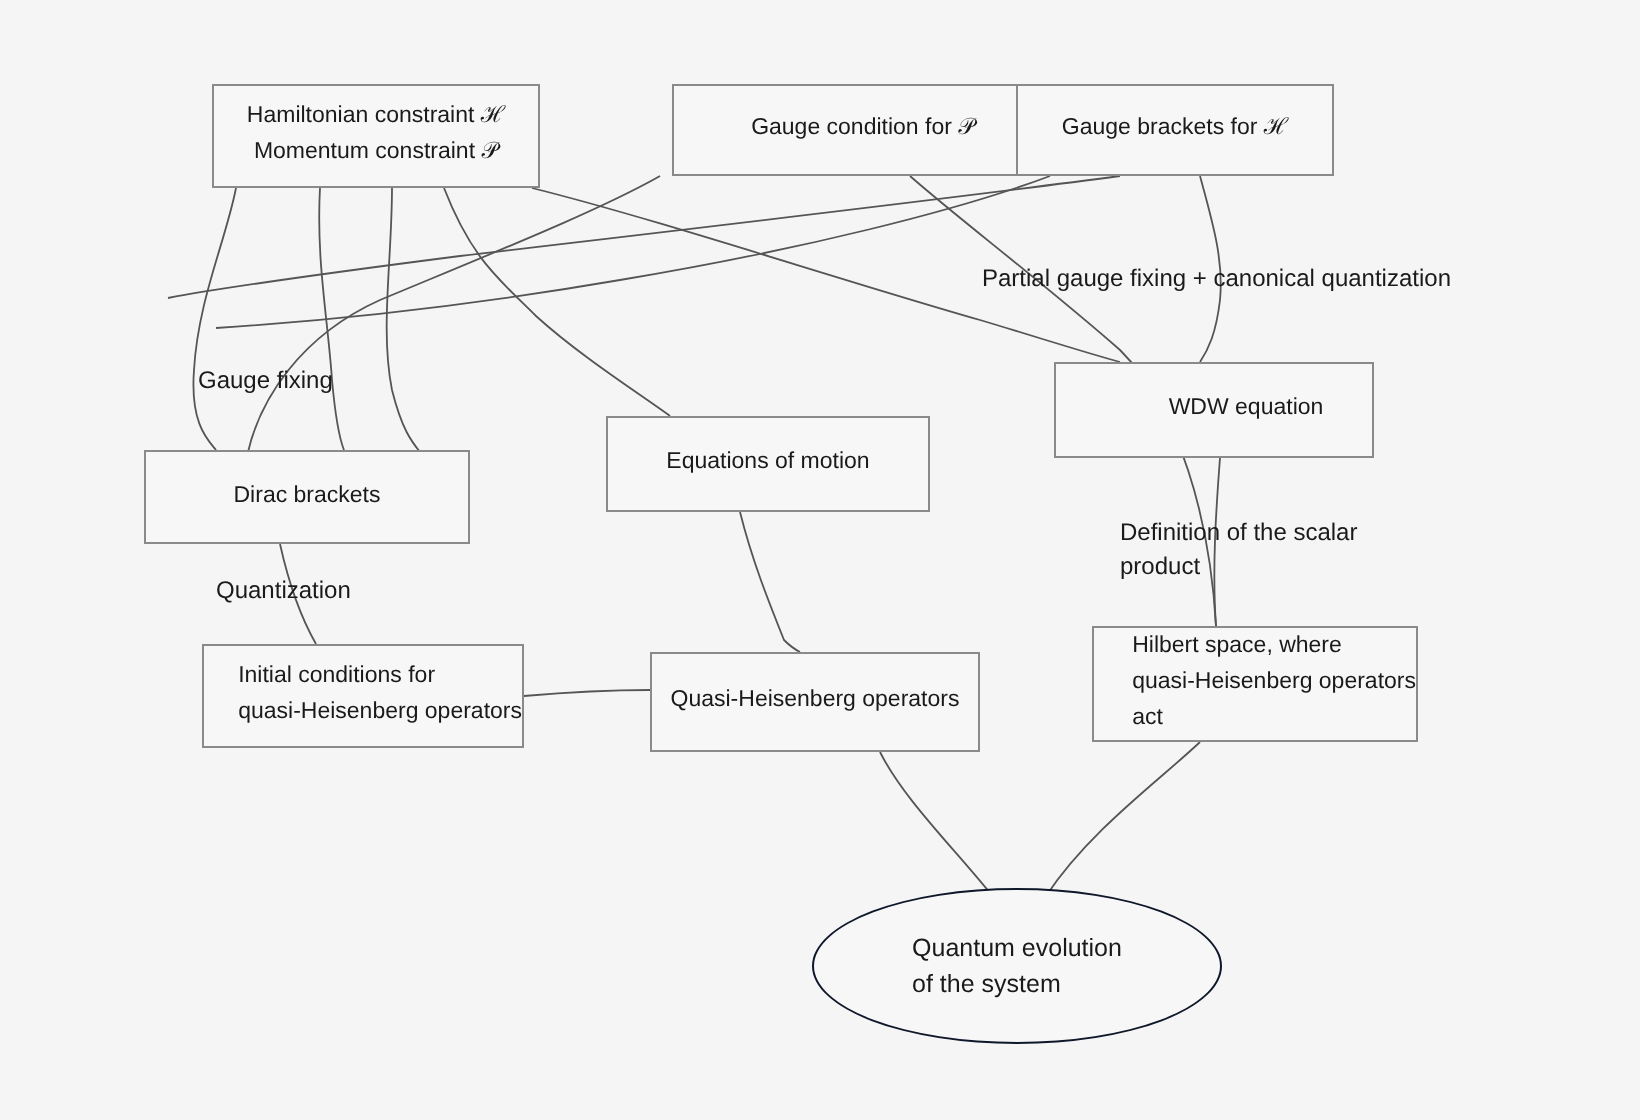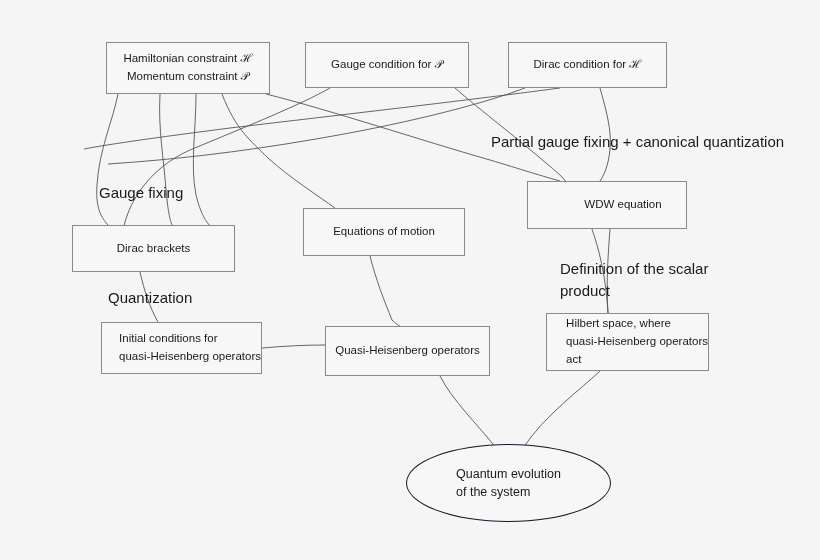--- a/index.html
+++ b/index.html
@@ -63,21 +63,21 @@
     line-height: 1.45;
     z-index: 2;
   }
   .ellipse-node .node-text {
     white-space: pre-line;
     text-align: left;
   }
   .edge-label {
     position: absolute;
     color: #1a1a1a;
-    font-size: 15px;
+    font-size: 12px;
     line-height: 1.45;
     white-space: pre-line;
     z-index: 3;
   }
 </style>
 </head>
 <body>
 
 <div id="diagram-root">
 
@@ -100,26 +100,26 @@
       <path d="M 440 376 C 452 400 478 425 497 449"></path>
       <path d="M 600 371 C 580 390 545 415 523 448"></path>
     </g>
   </svg>
 
   <div class="node" id="node-constraints" style="left: 106px; top: 42px; width: 164px; height: 52px;">
     <span class="node-text">Hamiltonian constraint ℋ
 Momentum constraint 𝒫</span>
   </div>
 
-  <div class="node" id="node-gauge-condition-p" style="left: 305px; top: 42px; width: 164px; height: 46px; align-items: center;">
+  <div class="node" id="node-gauge-condition-p" style="left: 336px; top: 42px; width: 191px; height: 46px; align-items: center;">
     <span class="node-text">Gauge condition for  𝒫</span>
   </div>
 
   <div class="node" id="node-gauge-condition-h" style="left: 508px; top: 42px; width: 159px; height: 46px;">
-    <span class="node-text">Dirac condition for  ℋ</span>
+    <span class="node-text">Gauge brackets for  ℋ</span>
   </div>
 
   <div class="node" id="node-wdw-equation" style="left: 527px; top: 181px; width: 160px; height: 48px; padding-left: 32px;">
     <span class="node-text">WDW equation</span>
   </div>
 
   <div class="node" id="node-dirac-brackets" style="left: 72px; top: 225px; width: 163px; height: 47px;">
     <span class="node-text">Dirac brackets</span>
   </div>
 

